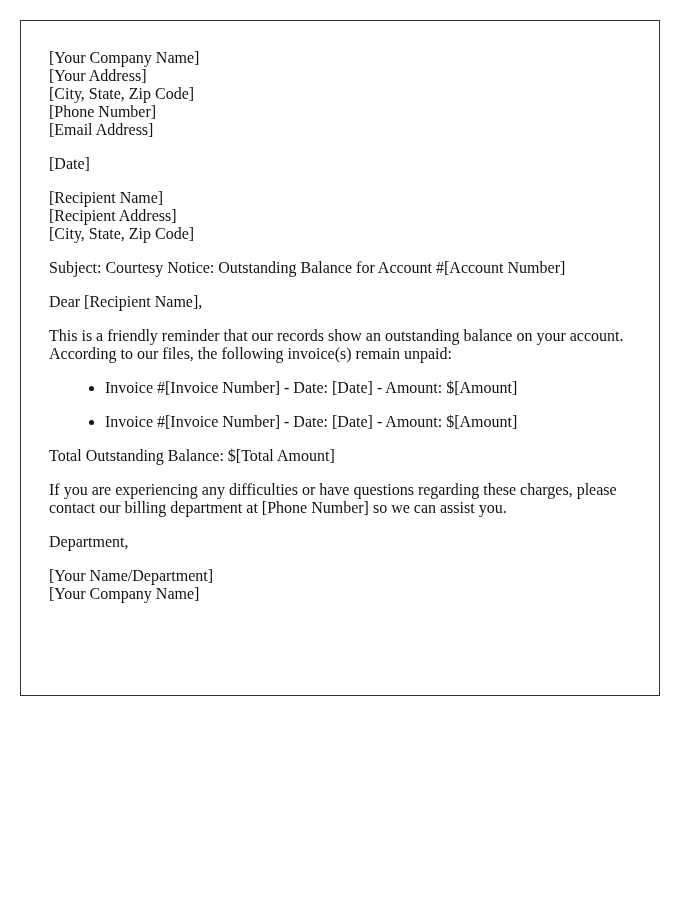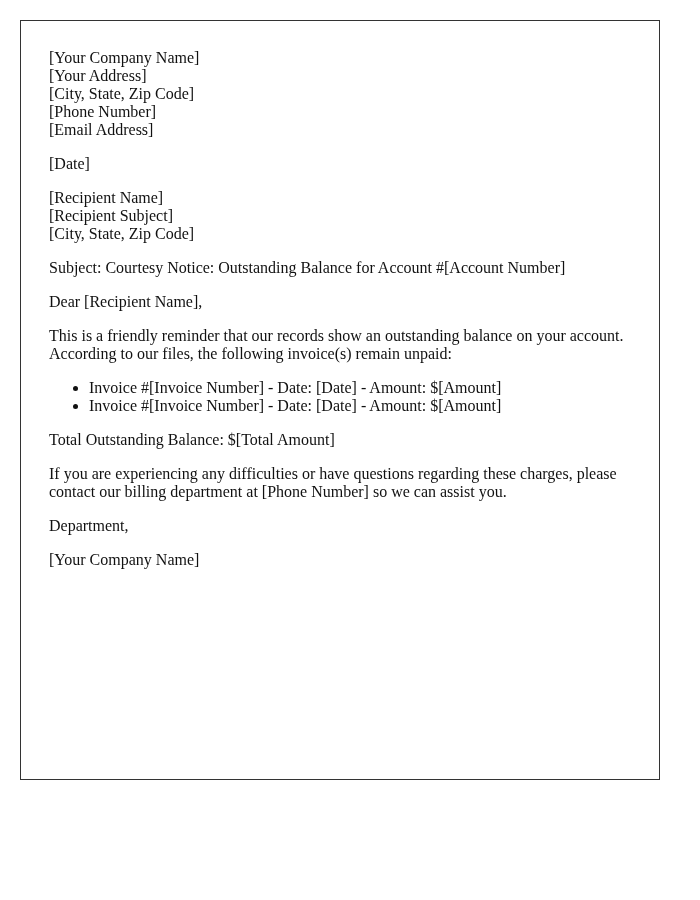--- a/index.html
+++ b/index.html
@@ -13,54 +13,54 @@
       position: relative;
       font-family: "Liberation Serif", "DejaVu Serif", serif;
       font-size: 16px;
       color: #111111;
     }
     .letter {
       position: absolute;
       left: 20px;
       top: 20px;
       width: 640px;
-      height: 760px;
+      height: 676px;
       border: 1px solid #333333;
       box-sizing: border-box;
       padding: 28px 28px 0 28px;
       line-height: 18px;
     }
     .block { margin: 0 0 16px 0; }
     .line { display: block; }
     .bold { font-weight: normal; }
     p { margin: 0 0 16px 0; }
     ul {
       margin: 0 0 16px 0;
       padding-left: 40px;
     }
-    ul li { margin: 0; }
+    ul li { margin: 16px; }
   </style>
 </head>
 <body>
 
 <div class="letter">
 
   <div class="block">
     <span class="line">[Your Company Name]</span>
     <span class="line">[Your Address]</span>
     <span class="line">[City, State, Zip Code]</span>
     <span class="line">[Phone Number]</span>
     <span class="line">[Email Address]</span>
   </div>
 
   <p>[Date]</p>
 
   <div class="block">
     <span class="line">[Recipient Name]</span>
-    <span class="line">[Recipient Subject]</span>
+    <span class="line">[Recipient Address]</span>
     <span class="line">[City, State, Zip Code]</span>
   </div>
 
   <p class="bold">Subject: Courtesy Notice: Outstanding Balance for Account #[Account Number]</p>
 
   <p>Dear [Recipient Name],</p>
 
   <p>This is a friendly reminder that our records show an outstanding balance on your account. According to our files, the following invoice(s) remain unpaid:</p>
 
   <ul>
@@ -68,16 +68,17 @@
     <li>Invoice #[Invoice Number] - Date: [Date] - Amount: $[Amount]</li>
   </ul>
 
   <p class="bold">Total Outstanding Balance: $[Total Amount]</p>
 
   <p>If you are experiencing any difficulties or have questions regarding these charges, please contact our billing department at [Phone Number] so we can assist you.</p>
 
   <p>Department,</p>
 
   <div class="block">
+    <span class="line">[Your Name/Department]</span>
     <span class="line">[Your Company Name]</span>
   </div>
 
 </div>
 
 </body></html>

